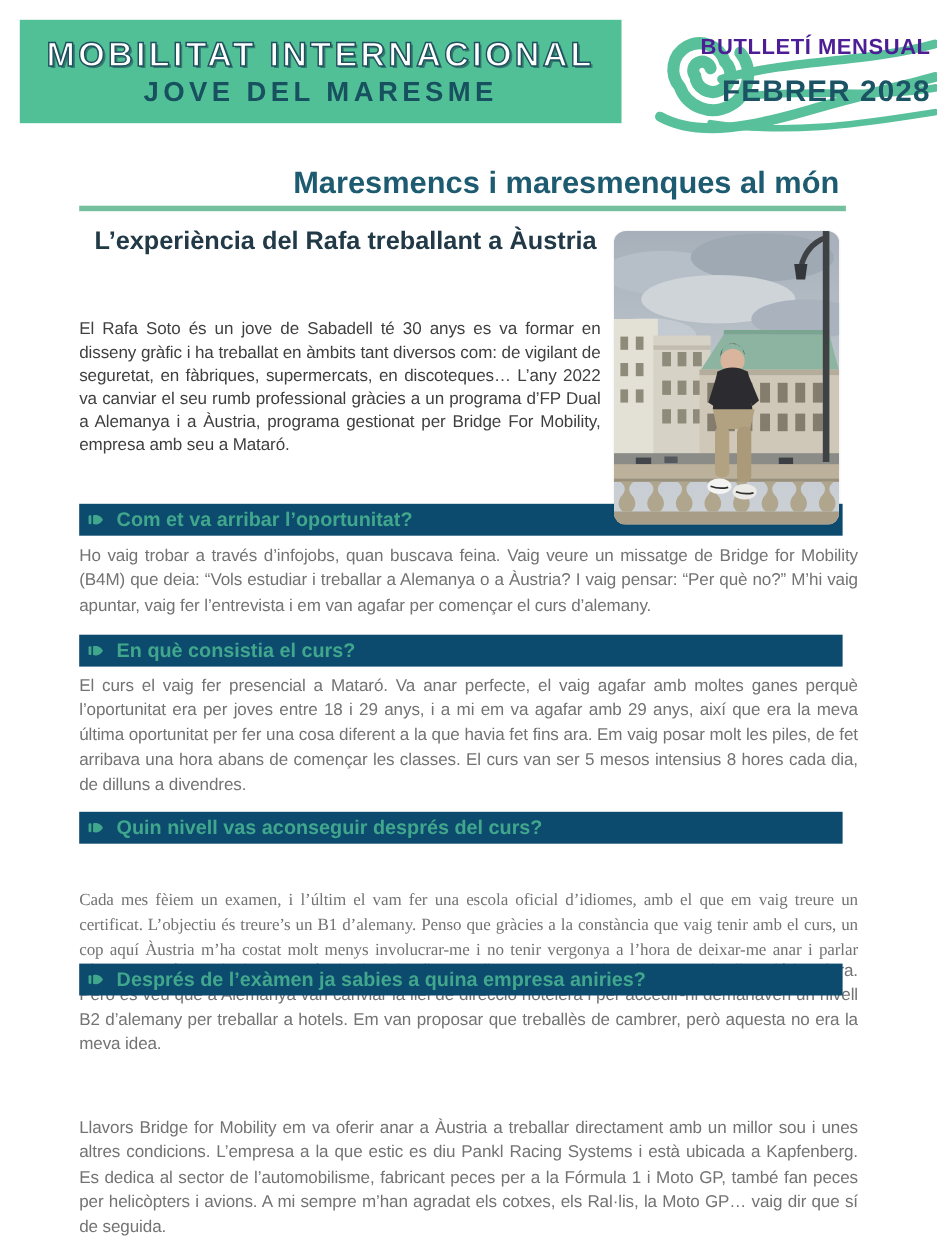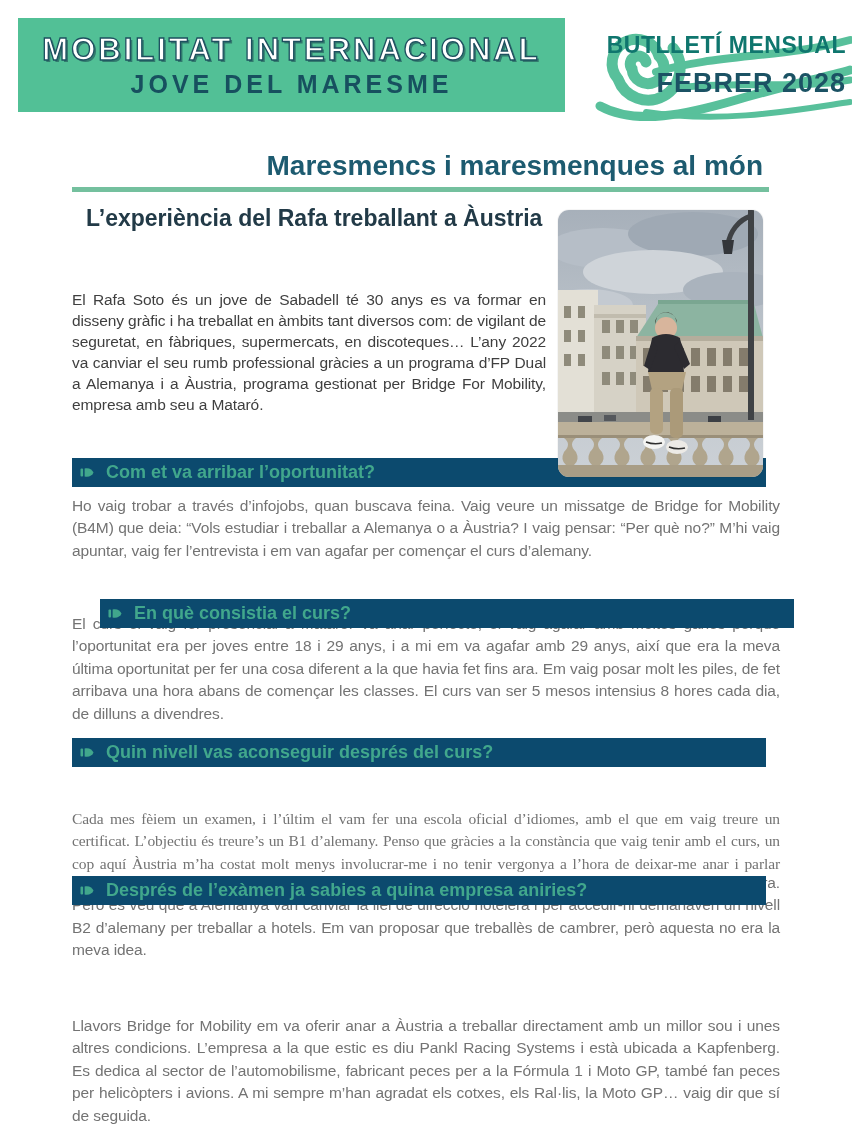--- a/index.html
+++ b/index.html
@@ -25,22 +25,22 @@
   }
   .banner-line2{
     font-size:25px;font-weight:bold;letter-spacing:4px;
     color:#17505f;margin-top:2px;white-space:nowrap;
   }
   
   .masthead{position:absolute;right:0;top:12px;width:268px;height:120px;}
   .masthead svg{position:absolute;left:0;top:0;}
   .masthead-line1{
     position:absolute;right:6px;top:20px;
-    font-size:23px;font-weight:bold;letter-spacing:.5px;
-    color:#0f766e;white-space:nowrap;
+    font-size:20px;font-weight:bold;letter-spacing:.5px;
+    color:#4c1d95;white-space:nowrap;
   }
   .masthead-line2{
     position:absolute;right:6px;top:56px;
     font-size:27px;font-weight:bold;letter-spacing:1px;
     color:#1b5264;white-space:nowrap;
   }
   
   .page-title{
     position:absolute;top:150px;right:89px;
     font-size:28px;font-weight:bold;color:#1d5b70;
@@ -216,21 +216,21 @@
           <g fill="#41a78c">
             <rect x="0.5" y="3.5" width="2.6" height="8" rx="1"></rect>
             <path d="M4.6 3.6 C 8.4 2.2 12.4 4.6 13.5 7.5 C 12.4 10.4 8.4 12.8 4.6 11.4 Z"></path>
           </g>
         </svg>
     </span>
     <span class="q-label">Com et va arribar l’oportunitat?</span>
   </div>
   <div class="answer" style="top:495px;">Ho vaig trobar a través d’infojobs, quan buscava feina. Vaig veure un missatge de Bridge for Mobility (B4M) que deia: “Vols estudiar i treballar a Alemanya o a Àustria? I vaig pensar: “Per què no?” M’hi vaig apuntar, vaig fer l’entrevista i em van agafar per començar el curs d’alemany.</div>
 
-  <div class="qbar" style="top:599px;margin-left:28px;">
+  <div class="qbar" style="top:577px;">
     <span class="q-icon">
       <svg width="15" height="15" viewBox="0 0 15 15">
           <g fill="#41a78c">
             <rect x="0.5" y="3.5" width="2.6" height="8" rx="1"></rect>
             <path d="M4.6 3.6 C 8.4 2.2 12.4 4.6 13.5 7.5 C 12.4 10.4 8.4 12.8 4.6 11.4 Z"></path>
           </g>
         </svg>
     </span>
     <span class="q-label">En què consistia el curs?</span>
   </div>

